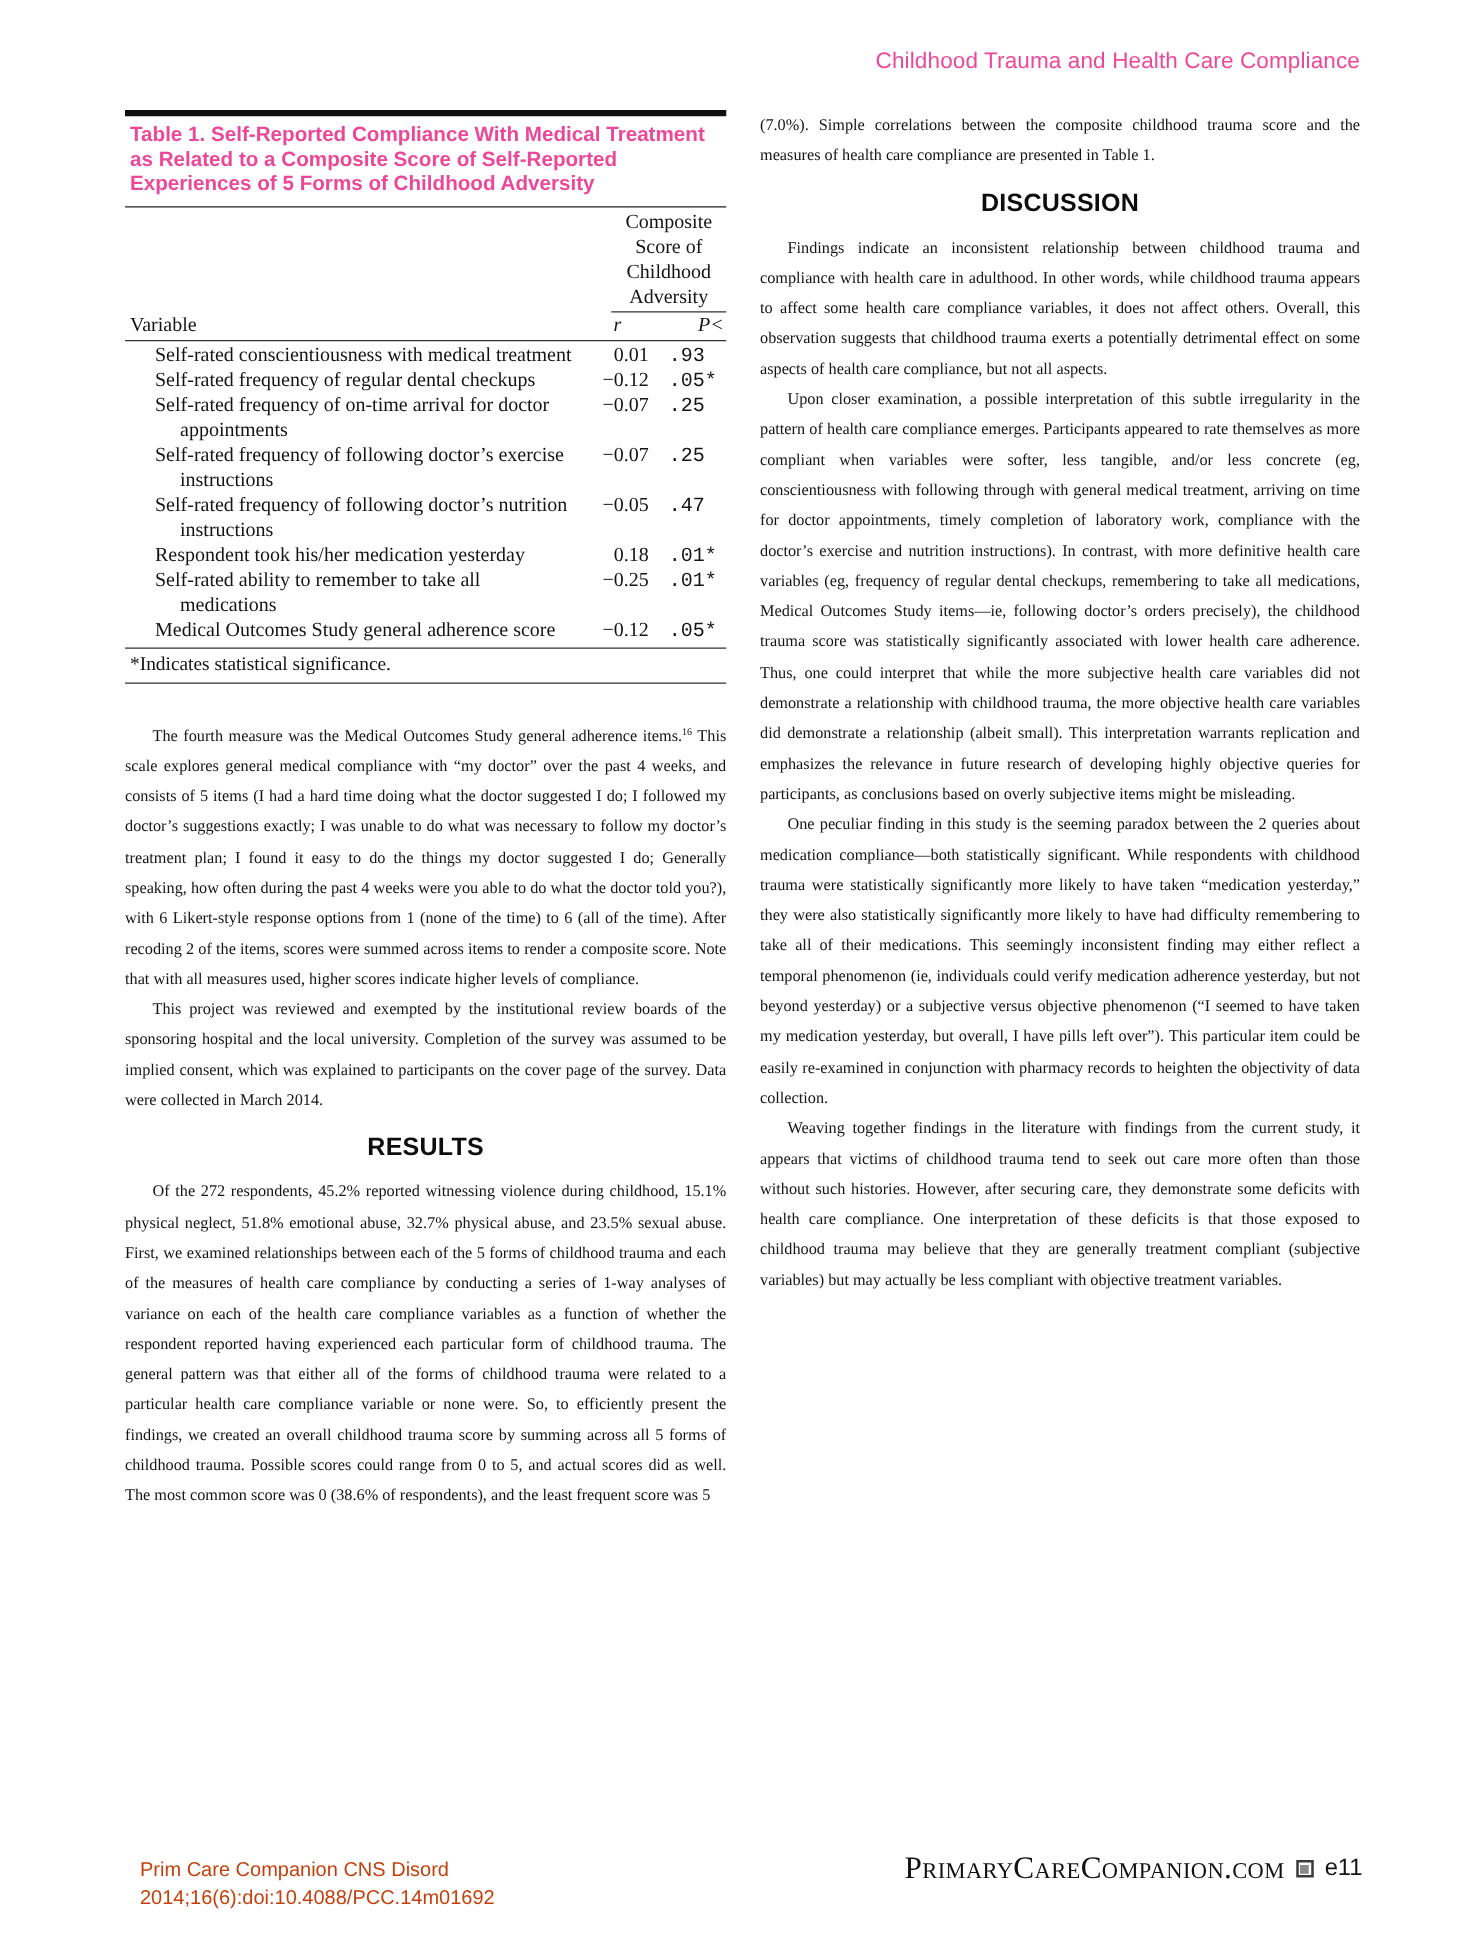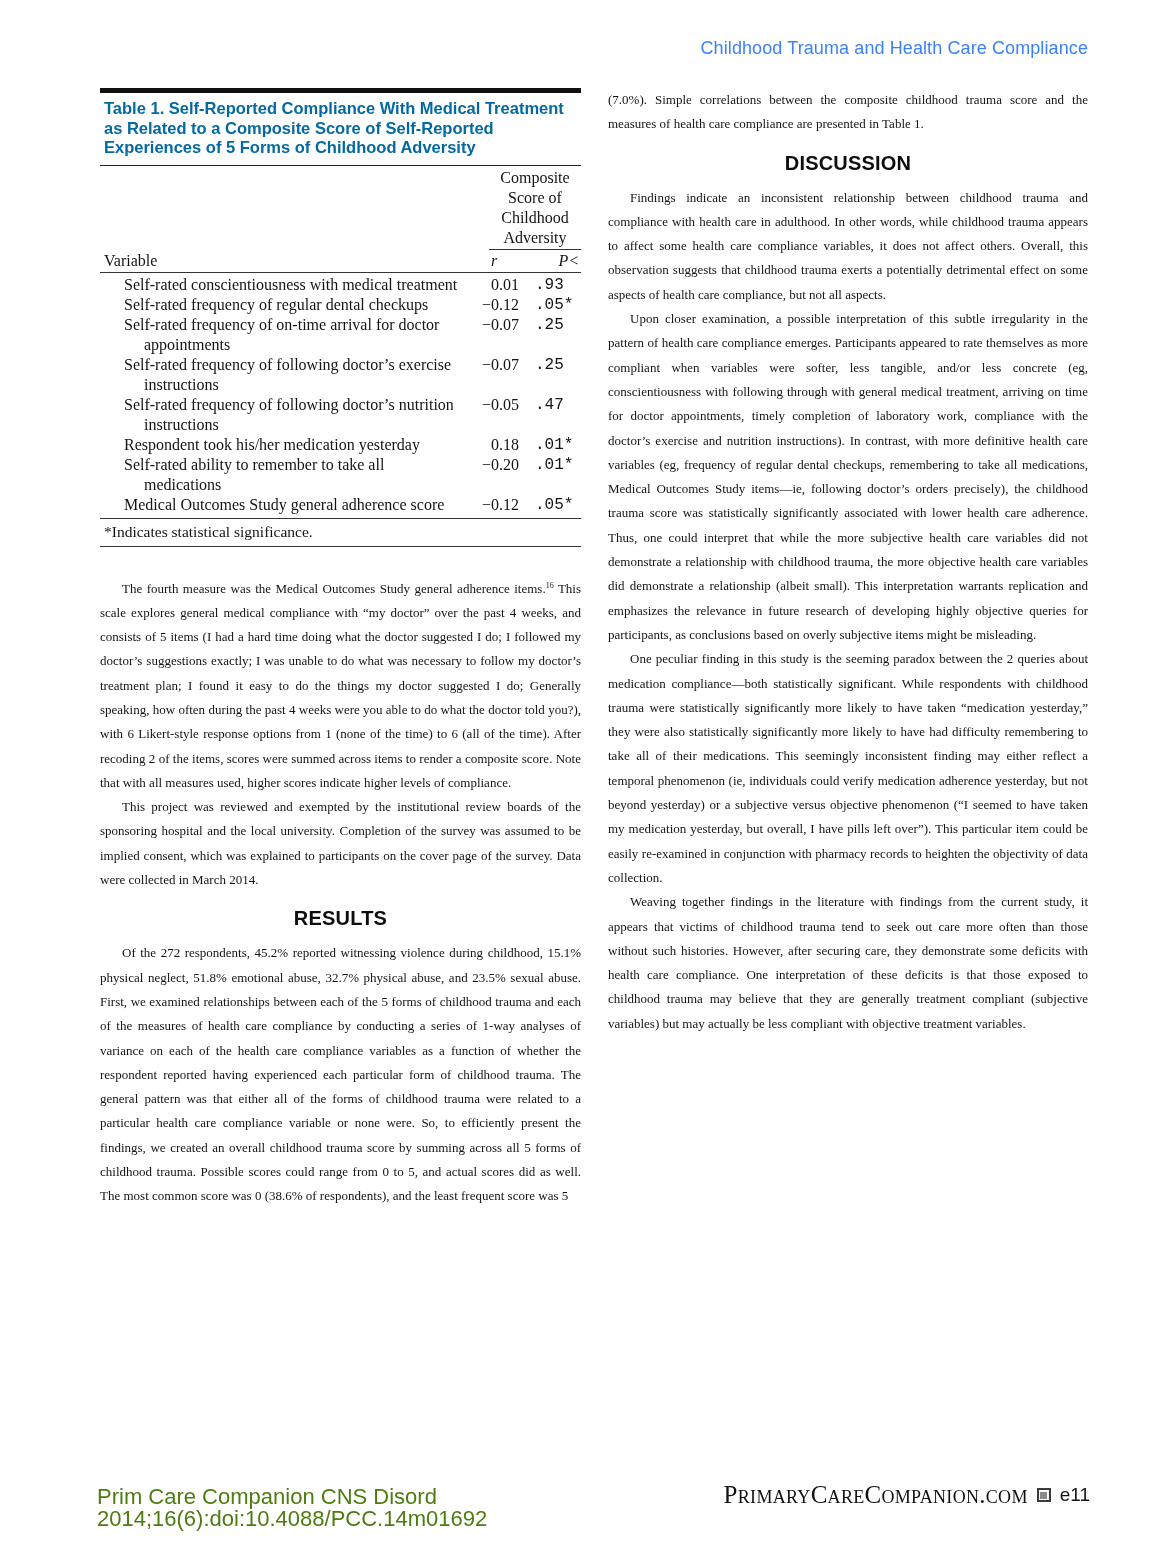--- a/index.html
+++ b/index.html
@@ -7,36 +7,36 @@
     width:1170px; height:1566px;
     background:#ffffff;
     font-family:"Liberation Serif", serif;
     color:#141414;
     position:relative;
     overflow:hidden;
   }
   .running-head {
     position:absolute; top:38px; right:82px;
     font-family:"Liberation Sans", sans-serif;
-    font-size:18px; color:#3b82f6; letter-spacing:0.1px;
+    font-size:18px; color:#ec4899; letter-spacing:0.1px;
   }
   .columns {
     position:absolute; top:88px; left:100px; width:988px;
     display:flex; gap:27px;
   }
   .col-left  { width:481px; }
   .col-right { width:480px; }
 
   
   .table1 { margin-bottom:30px; font-size:16px; line-height:20px; }
   .tbl-topbar { height:5px; background:#101010; }
   .tbl-title {
     font-family:"Liberation Sans", sans-serif;
     font-weight:bold; font-size:16.5px; line-height:19.5px;
-    color:#0369a1;
+    color:#ec4899;
     padding:6px 2px 7px 4px;
     border-bottom:1.5px solid #222;
   }
   .tbl-head { display:flex; align-items:flex-end; border-bottom:1px solid #333; padding:2px 0 1px 4px; }
   .th-variable { flex:1;margin-top:12px; }
   .th-group { width:116px; text-align:center; }
   .th-group-title { border-bottom:1px solid #333; padding-bottom:1px;margin-left:24px; }
   .th-rp { display:flex; padding-top:1px; }
   .th-r { width:58px; text-align:center; font-style:italic; }
   .th-p { width:58px; text-align:right; font-style:italic; padding-right:2px; box-sizing:border-box; }
@@ -55,23 +55,23 @@
   .para.indent { text-indent:22px; }
   .sup { vertical-align:super; font-size:0.62em; line-height:0; }
   .section-heading {
     font-family:"Liberation Sans", sans-serif;
     font-weight:bold; font-size:20px; text-align:center;
     margin:15px 0 11px 0; color:#0d0d0d; letter-spacing:0.2px;
   }
 
   
   .footer-left {
-    position:absolute; left:97px; bottom:37px;
+    position:absolute; left:112px; bottom:37px;
     font-family:"Liberation Sans", sans-serif;
-    font-size:22px; line-height:21.5px; color:#4d7c0f;
+    font-size:16px; line-height:21.5px; color:#c2410c;
   }
   .footer-right {
     position:absolute; right:80px; bottom:57px;
     display:flex; align-items:center; gap:9px;
   }
   .footer-site {
     font-family:"Liberation Serif", serif;
     font-variant:small-caps; font-size:25px; letter-spacing:0.3px; color:#111;
   }
   .footer-logo {
@@ -134,21 +134,21 @@
           <div class="tcell-r">−0.05</div>
           <div class="tcell-p">.47</div>
         </div>
         <div class="trow">
           <div class="tcell-label">Respondent took his/her medication yesterday</div>
           <div class="tcell-r">0.18</div>
           <div class="tcell-p">.01*</div>
         </div>
         <div class="trow">
           <div class="tcell-label">Self-rated ability to remember to take all medications</div>
-          <div class="tcell-r">−0.20</div>
+          <div class="tcell-r">−0.25</div>
           <div class="tcell-p">.01*</div>
         </div>
         <div class="trow">
           <div class="tcell-label">Medical Outcomes Study general adherence score</div>
           <div class="tcell-r">−0.12</div>
           <div class="tcell-p">.05*</div>
         </div>
       </div>
 
       <div class="tbl-footnote">*Indicates statistical significance.</div>

